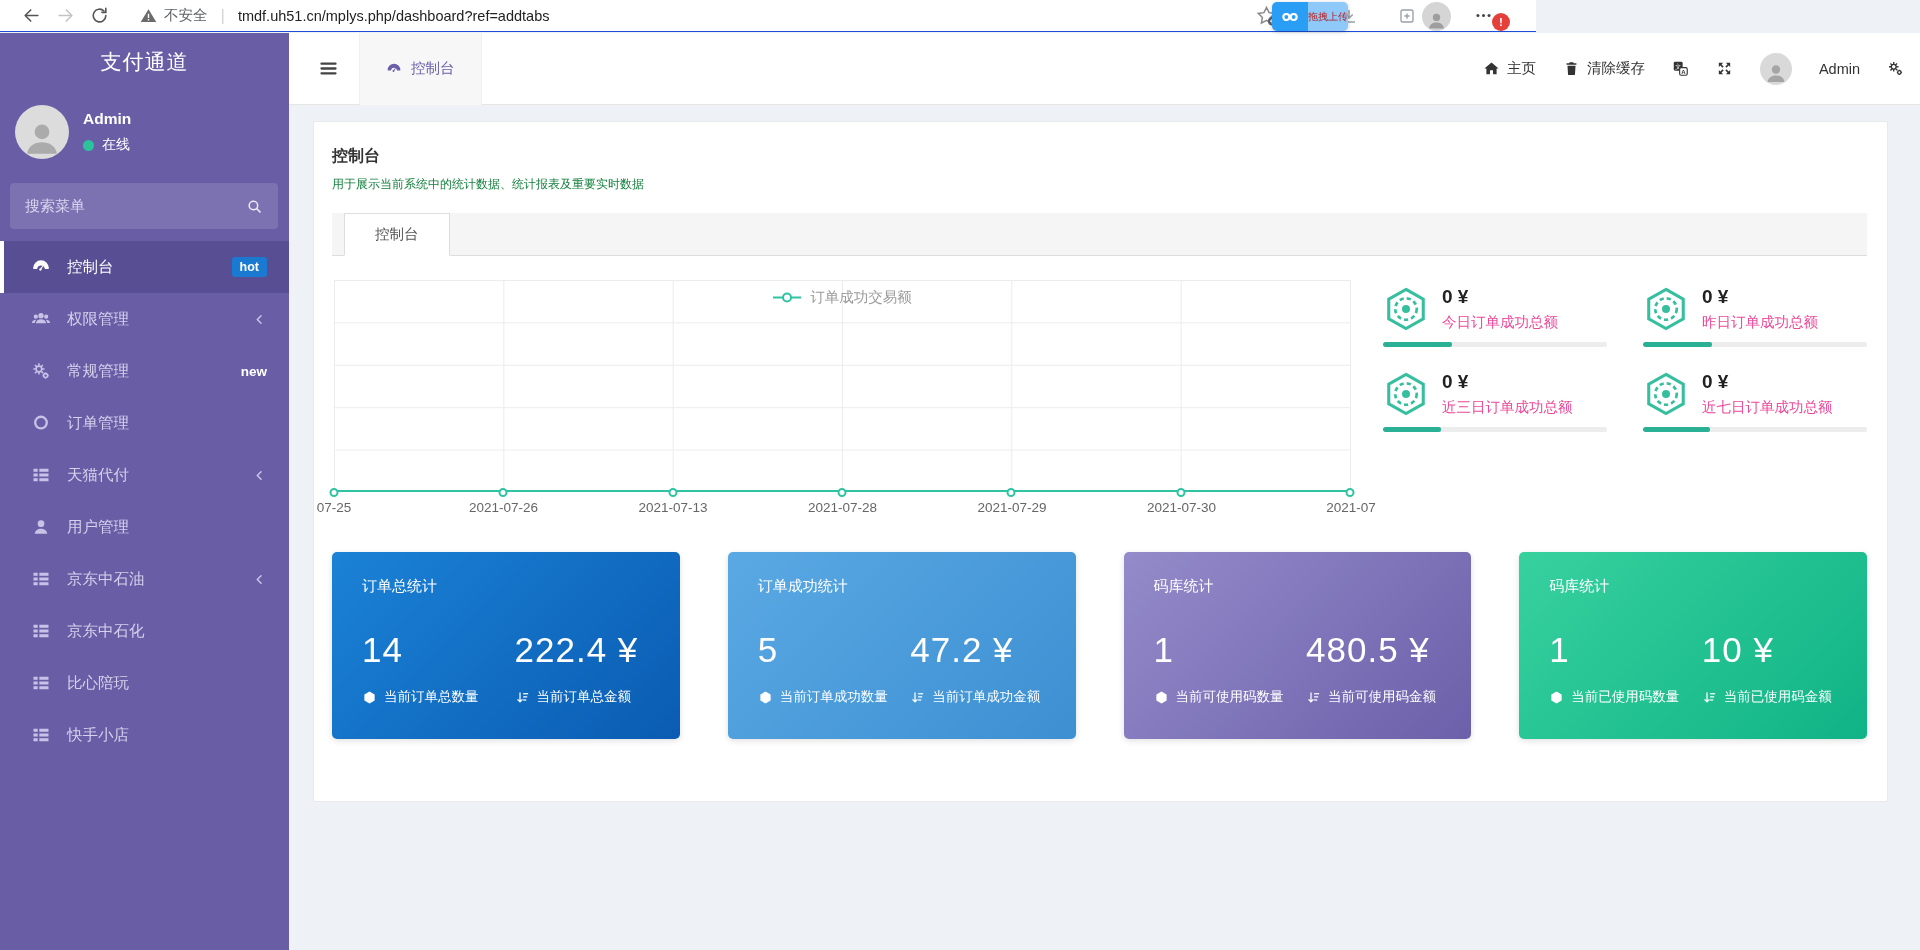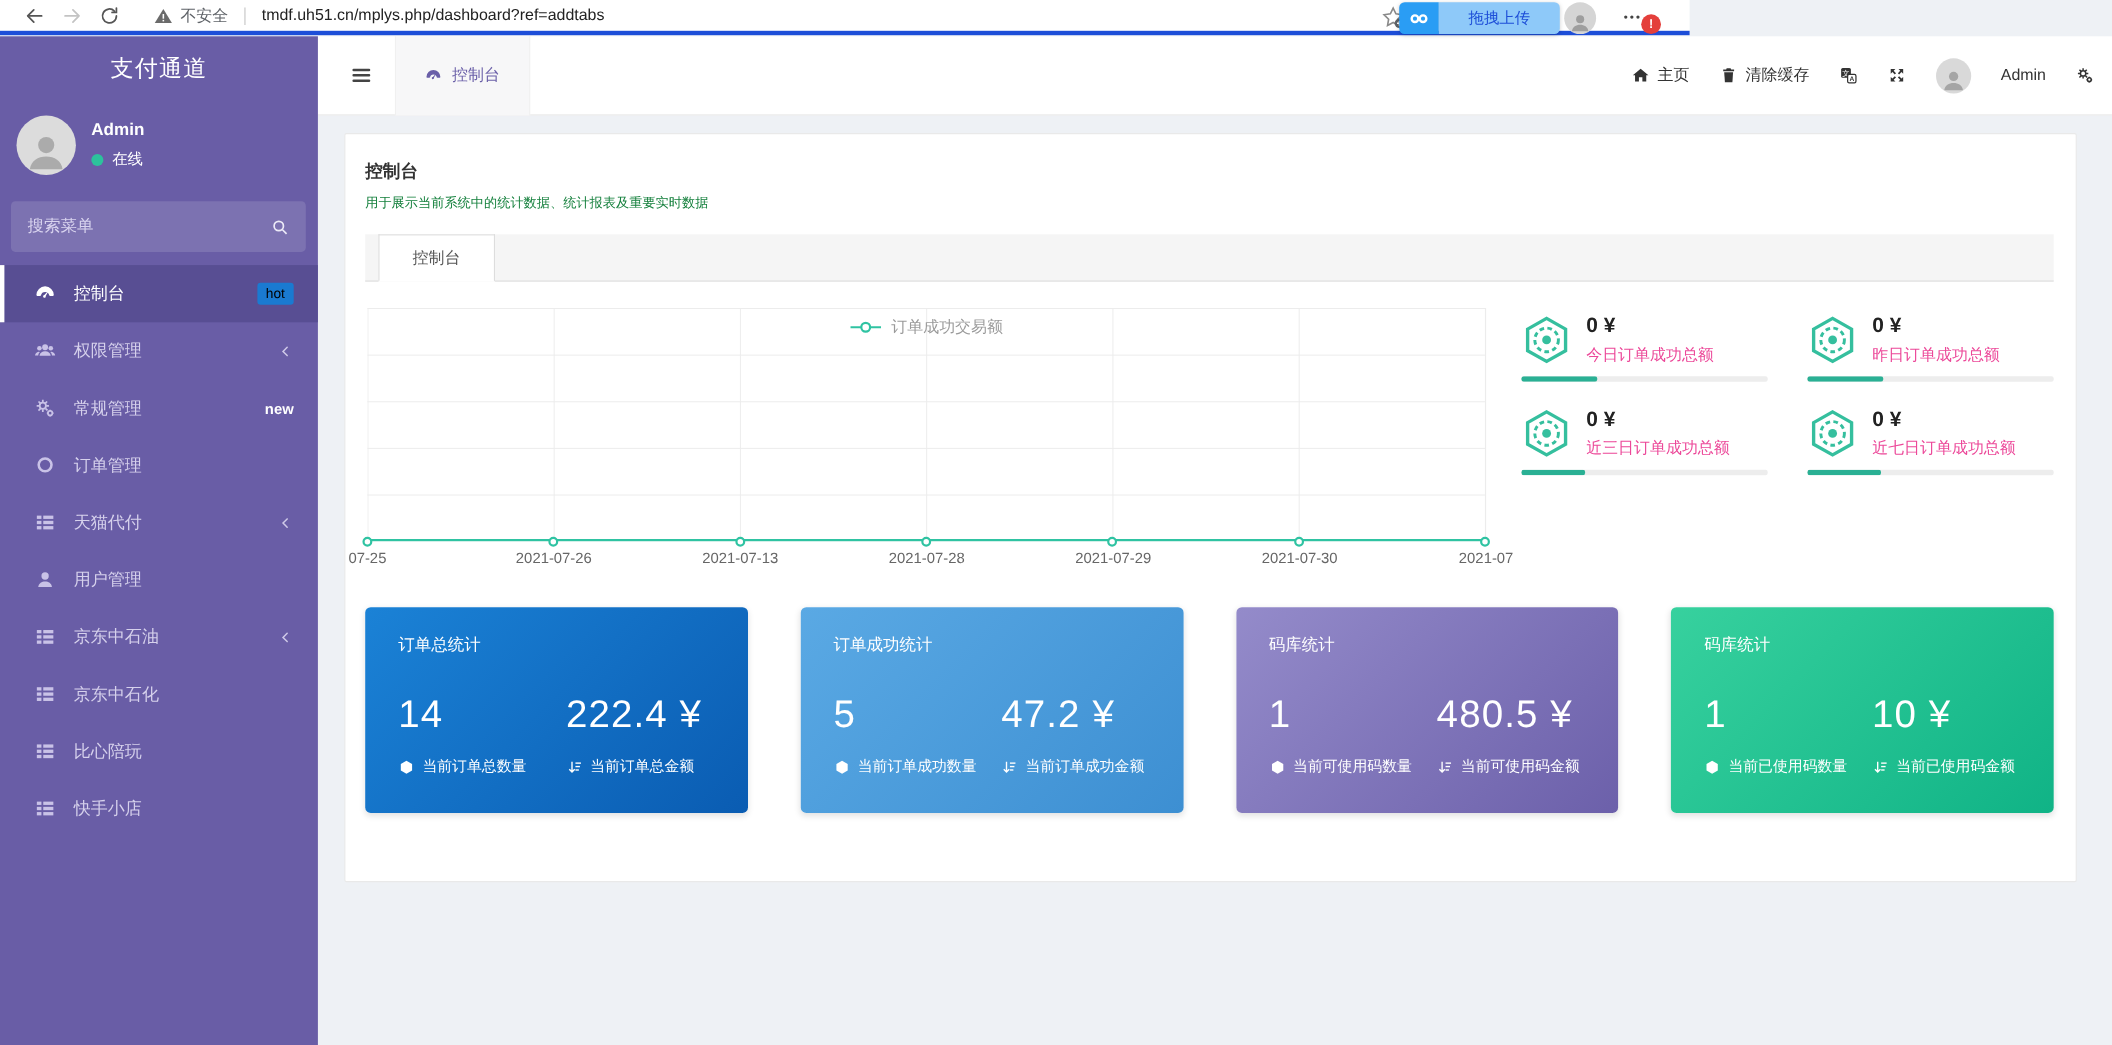--- a/index.html
+++ b/index.html
@@ -2,41 +2,41 @@
 <html><head>
 <meta charset="utf-8">
 <style>
   *{box-sizing:border-box;margin:0;padding:0}
   html,body{width:1920px;height:950px}
   body{position:relative;font-family:"Liberation Sans","DejaVu Sans",sans-serif;background:#eef1f5;overflow:hidden}
   .icon{display:inline-flex;align-items:center;justify-content:center}
   .icon svg{display:block}
 
   
-  .browser-bar{position:absolute;top:0;left:0;width:1536px;height:32px;background:#fff;border-bottom:4px solid #1d4ed8;display:flex;align-items:center;z-index:20}
+  .browser-bar{position:absolute;top:0;left:0;width:1536px;height:32px;background:#fff;border-bottom:1px solid #1d4ed8;display:flex;align-items:center;z-index:20}
   .nav-btn{width:34px;height:32px;display:flex;align-items:center;justify-content:center;color:#555;cursor:pointer}
   .nav-btn.first{margin-left:14px}
   .nav-btn.disabled{color:#c3c3c3}
   .nav-btn svg{width:19px;height:19px}
   .security{display:flex;align-items:center;margin-left:24px;color:#5f6368;font-size:14.5px;gap:7px}
   .security .icon svg{width:17px;height:17px}
   .url-sep{color:#d5d5d5;margin:0 13px;font-size:17px}
   .url-text{font-size:14.5px;color:#222}
   .browser-right{position:absolute;right:0;top:0;width:300px;height:32px}
   .browser-right>*{position:absolute}
   .star-btn{left:20px;top:5px;color:#8a8a8a;cursor:pointer}
   .star-btn svg{width:21px;height:21px}
   .ghost-ic{color:#9aa0a6}
   .ghost-ic svg{width:18px;height:18px}
   .ghost-dl{left:104px;top:7px}
   .ghost-ab{left:162px;top:7px}
   .ext-popup{left:36px;top:2px;display:flex;height:29px;z-index:4;filter:drop-shadow(0 1px 2px rgba(0,0,0,.2));cursor:pointer}
   .ext-logo{width:36px;background:#2a9df4;border-radius:5px 0 0 5px;display:flex;align-items:center;justify-content:center}
   .ext-logo svg{width:20px;height:20px}
-  .ext-tip{background:#8ec9f9;border-radius:0 5px 5px 0;display:flex;align-items:center;padding:0 27px;color:#1d4ed8;font-size:14px;white-space:nowrap}
+  .ext-tip{background:#8ec9f9;border-radius:0 5px 5px 0;display:flex;align-items:center;padding:0 0;color:#b91c1c;font-size:10px;white-space:nowrap}
   .b-avatar{left:186px;top:2px;width:29px;height:29px;border-radius:50%;background:#d5d5d5;color:#9e9e9e;display:flex;align-items:flex-end;justify-content:center;overflow:hidden;cursor:pointer}
   .b-avatar svg{width:21px;height:21px}
   .more-btn{left:238px;top:6px;color:#444;cursor:pointer}
   .more-btn svg{width:19px;height:19px}
   .alert-badge{left:256px;top:13px;width:18px;height:18px;border-radius:50%;background:#e43f3b;color:#fff;font-size:11.5px;font-weight:bold;display:flex;align-items:center;justify-content:center;z-index:5}
 
   
   .sidebar{position:absolute;left:0;top:33px;width:289px;height:917px;background:#695da6;color:#fff;overflow:hidden;z-index:10}
   .brand{height:58px;display:flex;align-items:center;justify-content:center;font-size:21px;letter-spacing:1px}
   .user-block{display:flex;align-items:center;padding:14px 12px 20px 15px;gap:14px}
@@ -50,21 +50,21 @@
   .search-input::placeholder{color:#d9d4ef}
   .search-icon{color:#eceaf7}
   .search-icon svg{width:17px;height:17px}
   .menu{margin-top:10px}
   .menu-item{height:52px;display:flex;align-items:center;padding:0 22px 0 30px;color:#d6d1ec;font-size:15.5px;cursor:pointer}
   .menu-item .mi-icon{width:22px;margin-right:15px;color:#c9c2e7}
   .menu-item .mi-icon svg{width:20px;height:20px}
   .menu-item.active{background:#584e93;color:#fff;border-left:4px solid #fff;padding-left:26px}
   .menu-item.active .mi-icon{color:#fff}
   .mi-label{flex:1}
-  .mi-badge.hot{background:#1a7ad1;color:#000000;font-size:12.5px;font-weight:normal;padding:3px 8px;border-radius:3px}
+  .mi-badge.hot{background:#1a7ad1;color:#ffffff;font-size:12.5px;font-weight:bold;padding:3px 8px;border-radius:3px}
   .mi-badge.new{color:#fff;font-size:13.5px;font-weight:bold}
   .mi-arrow{color:#cfc9e8;margin-left:8px}
   .mi-arrow svg{width:15px;height:15px}
 
   
   .topnav{position:absolute;left:289px;top:33px;width:1631px;height:72px;background:#fff;border-bottom:1px solid #e6e6e6;display:flex;align-items:center;z-index:5}
   .hamburger{margin-left:20px;width:38px;height:72px;display:flex;align-items:center;justify-content:center;color:#444;cursor:pointer}
   .hamburger svg{width:21px;height:21px}
   .topnav-tab{height:72px;display:flex;align-items:center;gap:9px;padding:0 26px;background:#f7f7f8;border-left:1px solid #f0f0f0;border-right:1px solid #f0f0f0;color:#6a5fa8;font-size:14.5px;margin-left:12px;cursor:pointer}
   .topnav-tab .icon svg{width:16px;height:16px}

